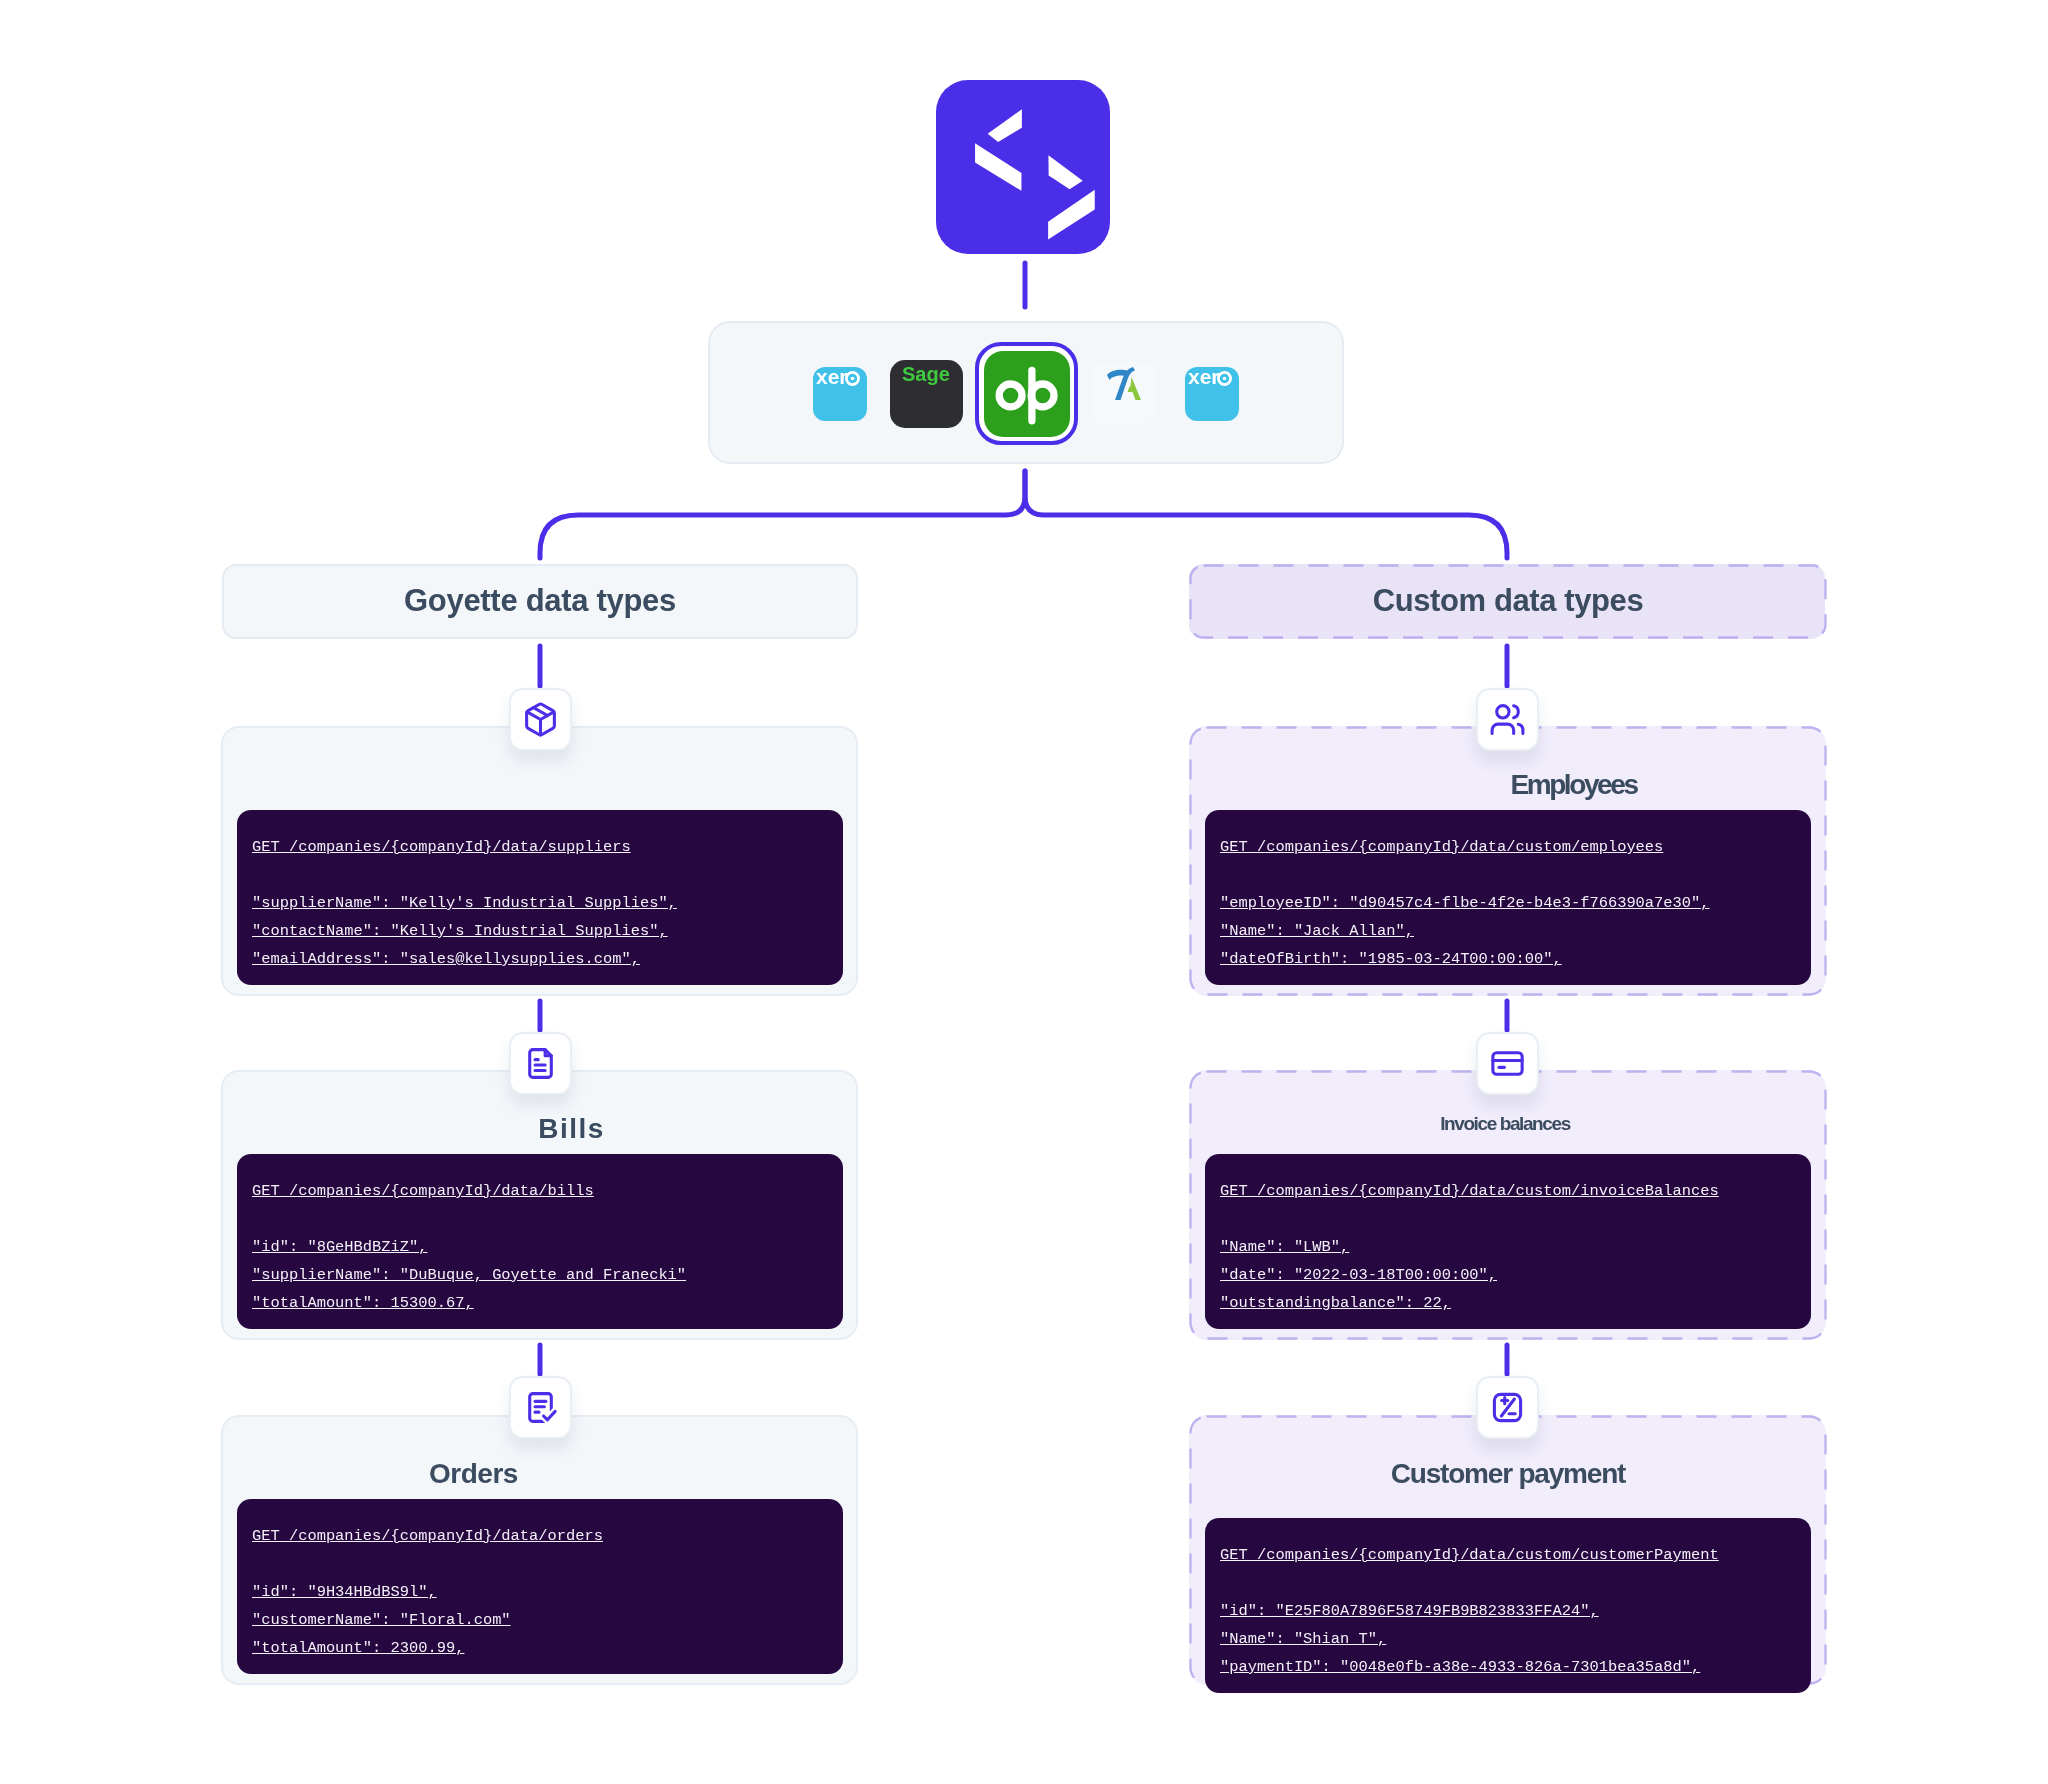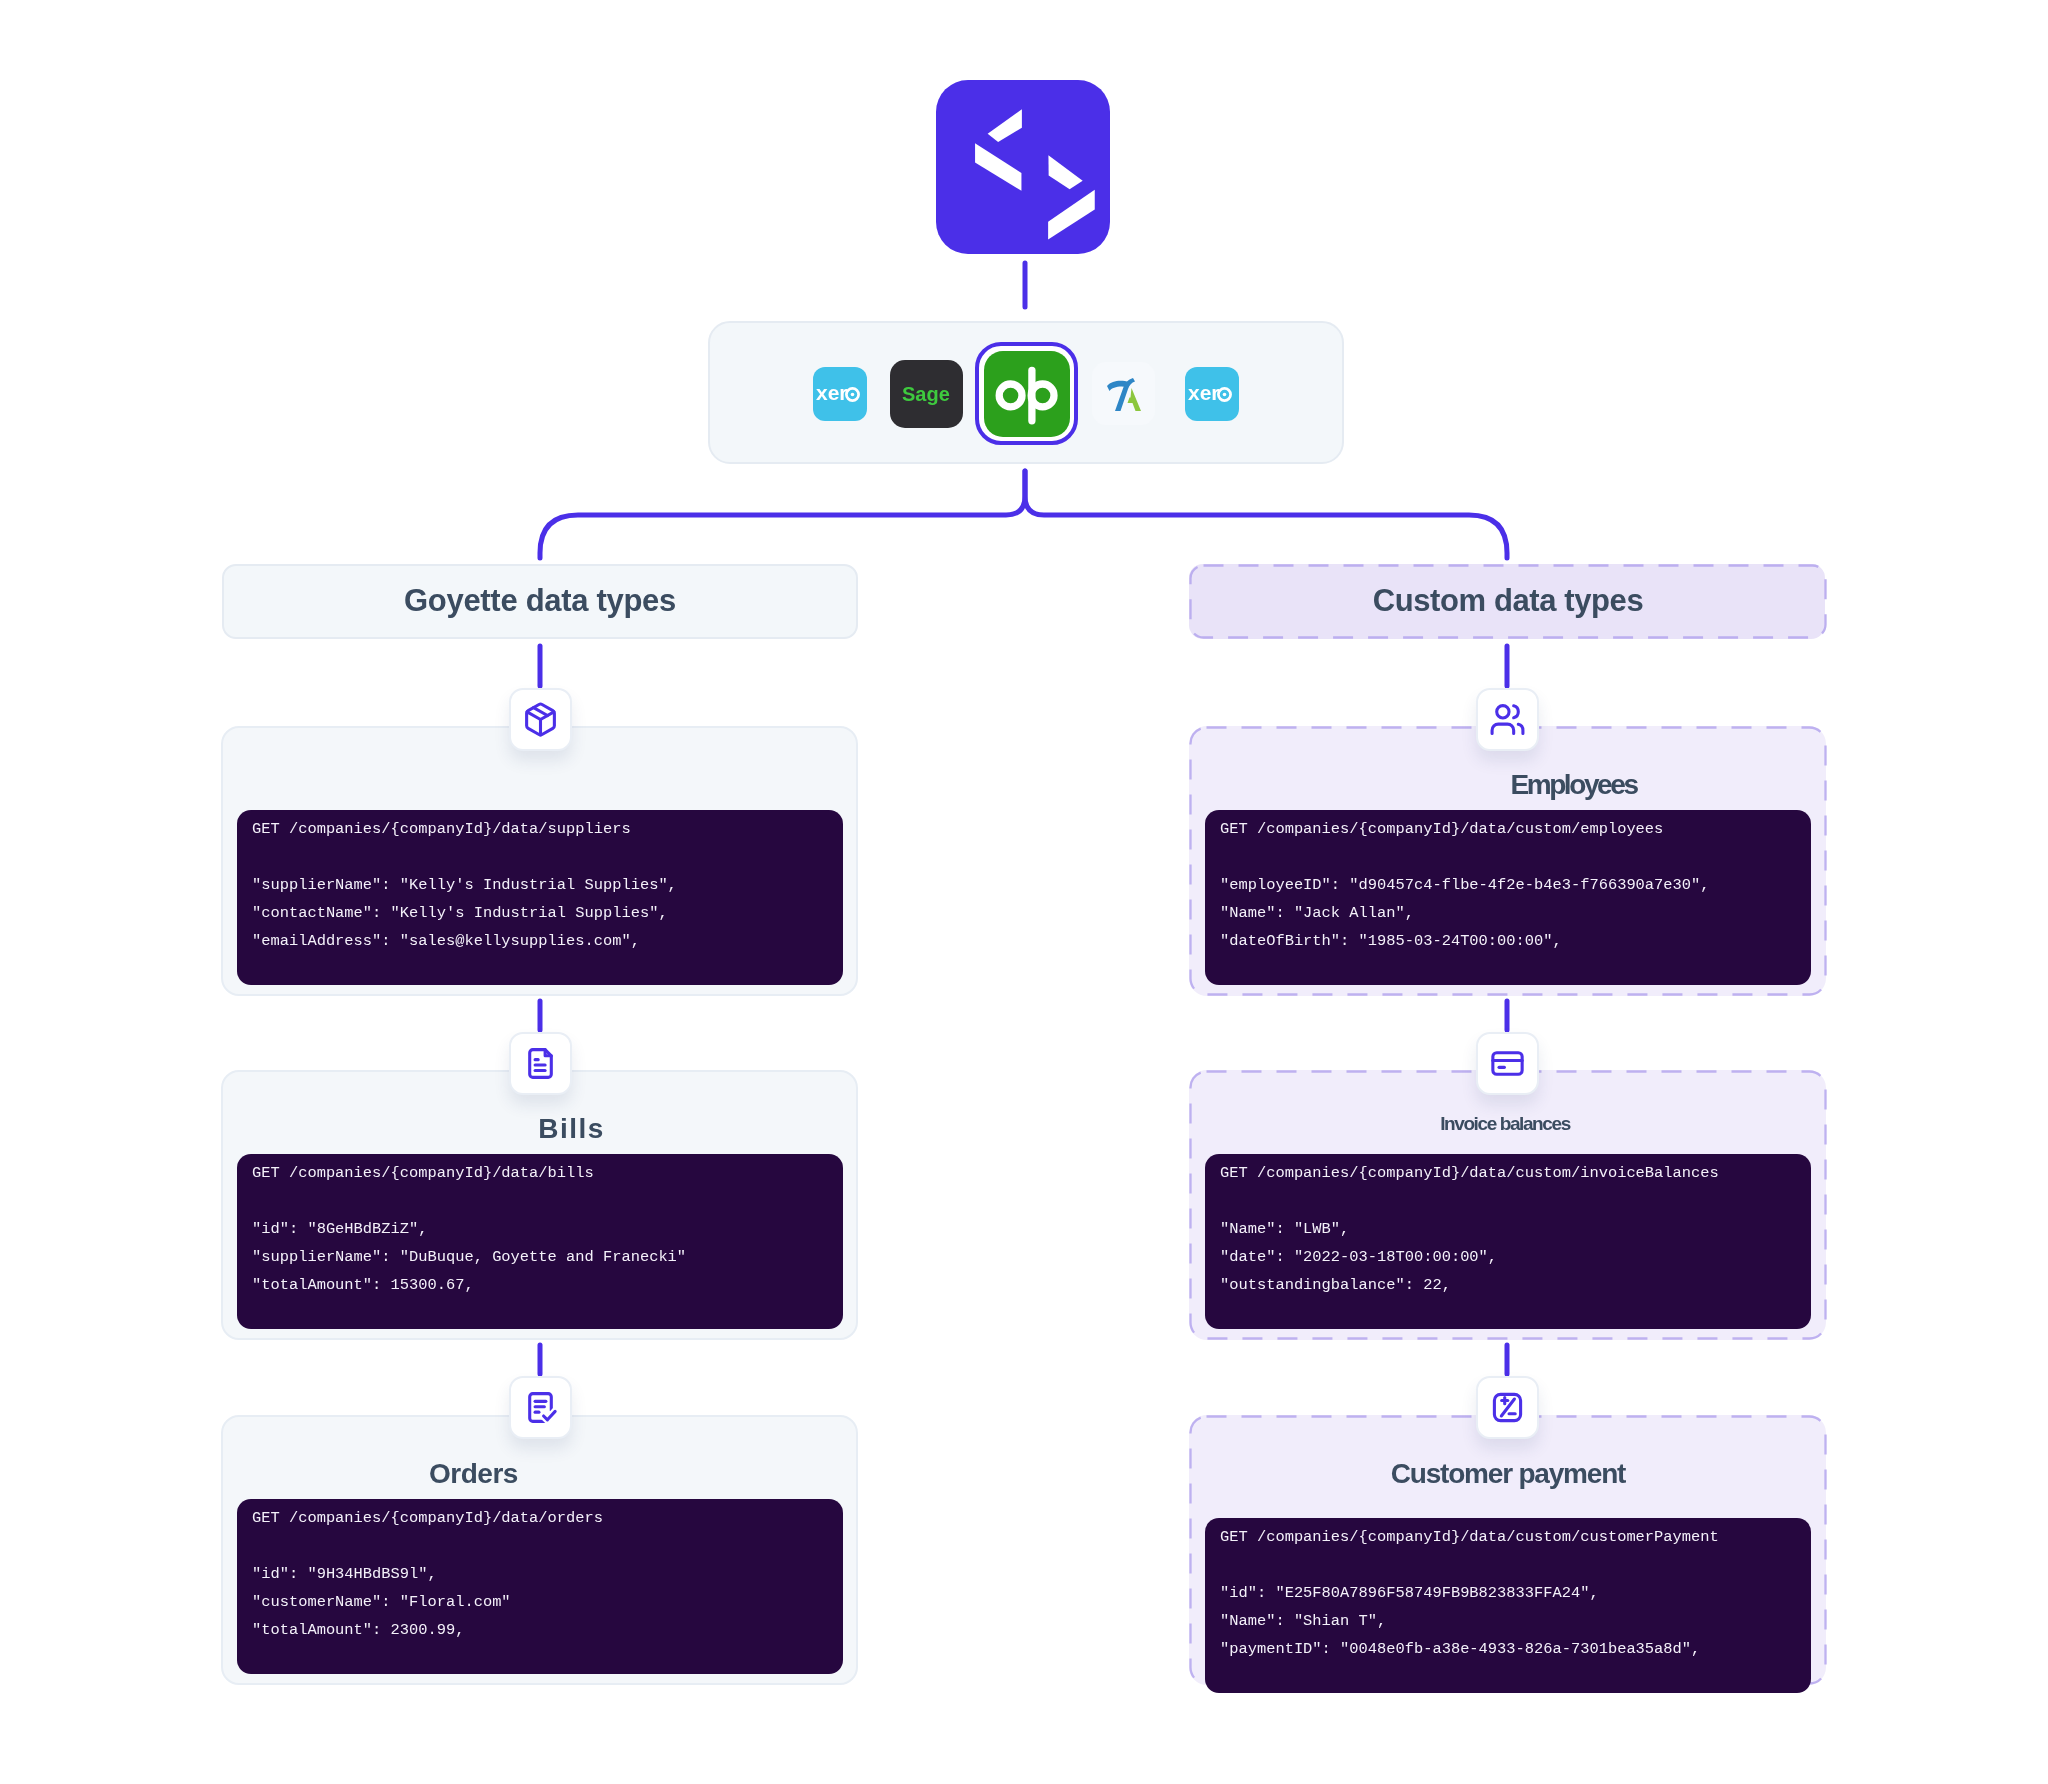--- a/index.html
+++ b/index.html
@@ -9,24 +9,24 @@
   .card{position:absolute;width:637px;height:270px;border-radius:18px;
         background:#F4F7FA;border:2px solid #E7EDF4;box-sizing:border-box;}
   .card.r{background:#F1EDFB;border:none;}
   .hdr{position:absolute;width:636px;height:75px;border-radius:14px;
        background:#F3F7FA;border:2px solid #E5EBF2;box-sizing:border-box;}
   .hdr.r{background:#E9E3F8;border:none;}
   .title{position:absolute;color:#3B4C60;font-weight:bold;text-align:center;white-space:nowrap;}
   .ibox{position:absolute;width:63px;height:63px;background:#ffffff;border:2px solid #E9EEF5;
         border-radius:14px;box-sizing:border-box;box-shadow:0 10px 16px rgba(40,60,110,0.10);}
   .code{position:absolute;width:606px;height:175px;background:#26073F;border-radius:14px;
-        box-sizing:border-box;padding:5px 0 0 15px;
+        box-sizing:border-box;padding:23px 0 0 15px;
         font-family:"Liberation Mono", monospace;font-size:15.4px;line-height:28px;
-        color:#F4F1FA;white-space:pre;}
-  .tile{position:absolute;display:flex;align-items:center;justify-content:center;}
+        color:#F4F1FA;white-space:pre;text-decoration:underline;}
+  .tile{position:absolute;display:flex;justify-content:center;}
 </style>
 </head>
 <body>
 
 <svg class="abs" width="2048" height="1784" style="left:0;top:0">
   <g fill="none" stroke="#4B2FE8" stroke-width="5" stroke-linecap="round">
     <path d="M1025 263 V 307"></path>
     <path d="M1025 471 V 496 Q1025 515 1006 515 L578 515 Q540 515 540 553 V558"></path>
     <path d="M1025 471 V 496 Q1025 515 1044 515 L1469 515 Q1507 515 1507 553 V558"></path>
     <path d="M540 646 V 686"></path>

